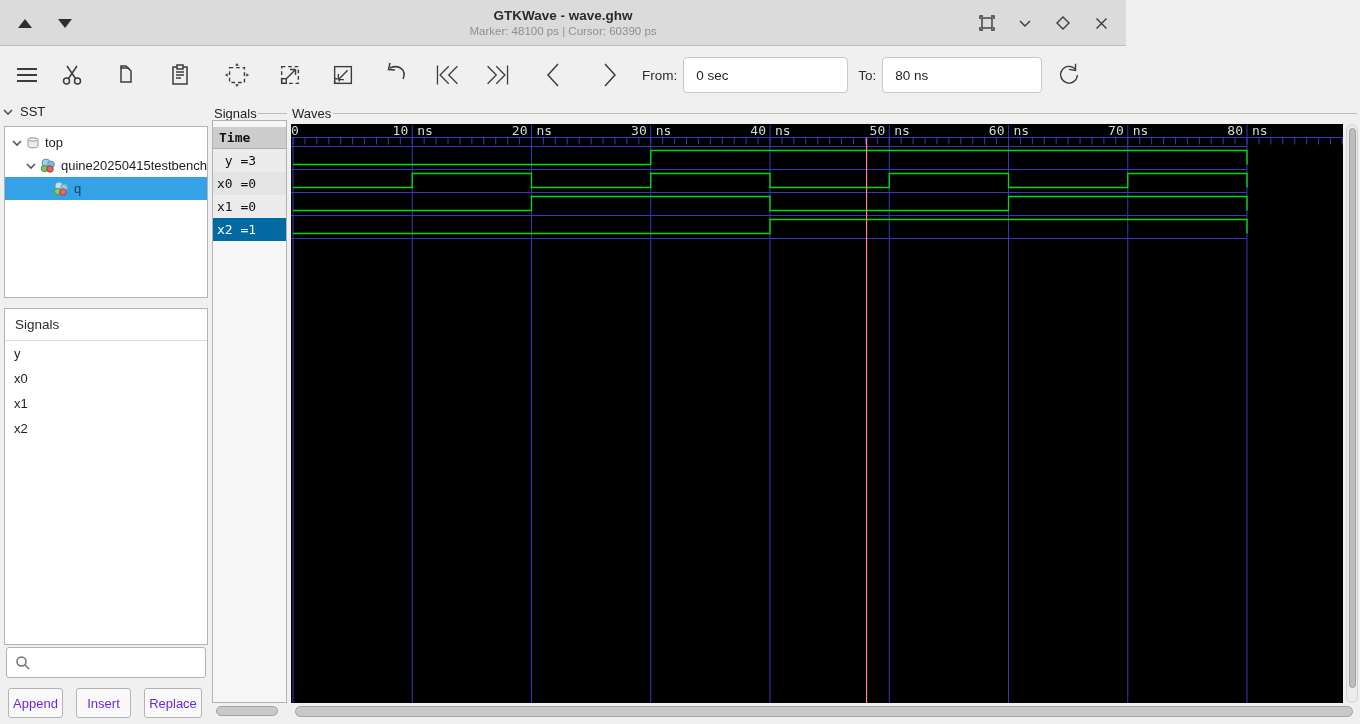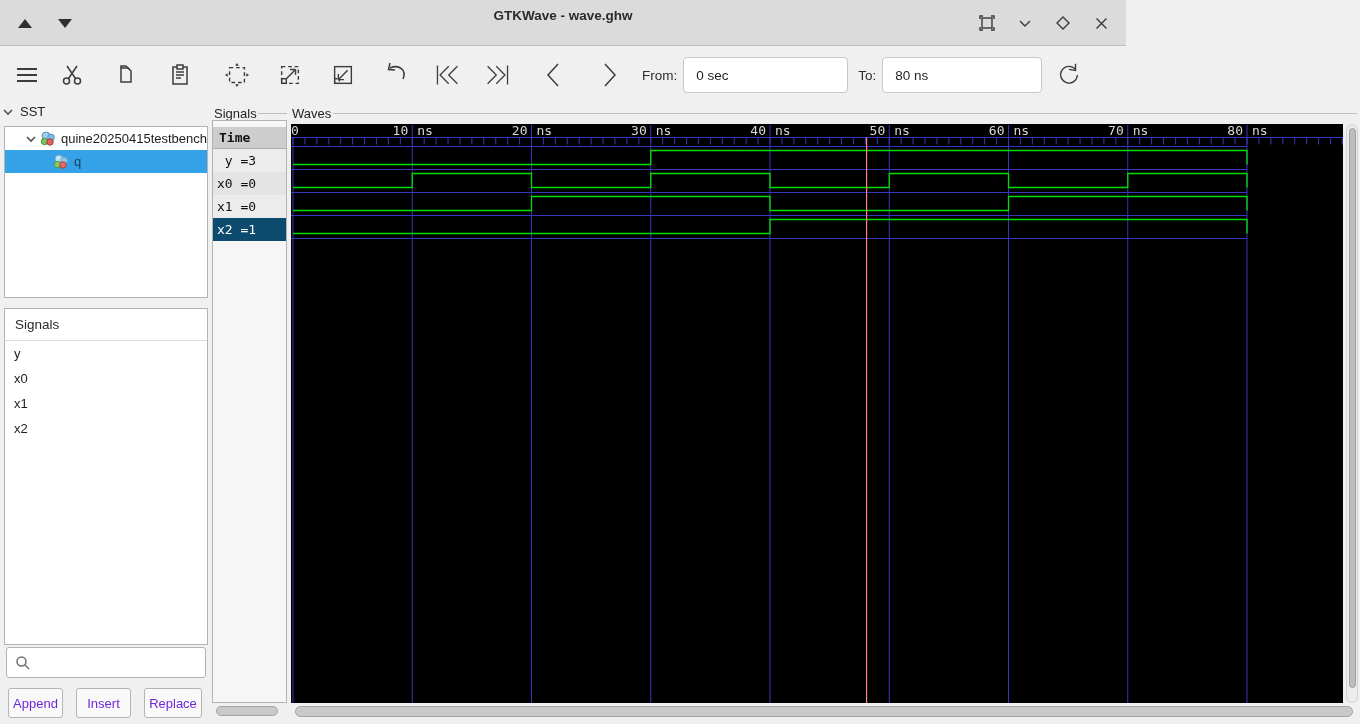--- a/index.html
+++ b/index.html
@@ -48,21 +48,21 @@
   .pbtn { position:absolute; height:30px; background:#f9f9f9; border:1px solid #b4b4b4; border-radius:3px; font-size:13px; color:#6d28d9; display:flex; align-items:center; justify-content:center; font-family:"Liberation Sans",sans-serif; }
 
   
   .frame-label { position:absolute; font-size:13px; color:#222; background:transparent; }
   .frame-line { position:absolute; height:1px; background:#bdbdbd; }
   .midcol { position:absolute; left:212px; top:120px; width:75px; height:583px; background:#f6f6f6; border:1px solid #b3b3b3; overflow:hidden; }
   .time-hd { position:absolute; left:0; top:6px; width:73px; height:22px; background:#cdcdcd; border-bottom:1px solid #adadad; font-family:"DejaVu Sans Mono",monospace; font-size:13px; font-weight:700; color:#111; line-height:21px; padding-left:6px; }
   .sigrow { position:absolute; left:0; width:73px; height:23px; font-family:"DejaVu Sans Mono",monospace; font-size:13px; color:#111; line-height:23px; padding-left:4px; white-space:pre; }
   .sigrow.a { background:#ececec; }
   .sigrow.b { background:#e4e4e4; }
-  .sigrow.sel { background:#0c4a6e; color:#ffffff; }
+  .sigrow.sel { background:#0369a1; color:#ffffff; }
 
   
   .waves-area { position:absolute; left:291px; top:124px; width:1052px; height:579px; background:#000; }
   .vscroll { position:absolute; left:1346px; top:124px; width:12px; height:579px; background:#ececec; border:1px solid #d2d2d2; border-radius:6px; }
   .vthumb { position:absolute; left:1.5px; top:3px; width:7px; height:560px; background:#bdbdbd; border:1px solid #9f9f9f; border-radius:4px; }
   .hscroll-waves { position:absolute; left:293px; top:706px; width:1063px; height:12px; }
   .hthumb-waves { position:absolute; left:2px; top:0; width:1058px; height:11px; background:#c9c9c9; border:1px solid #a3a3a3; border-radius:6px; }
   .hscroll-mid { position:absolute; left:212px; top:705px; width:75px; height:13px; }
   .hthumb-mid { position:absolute; left:4px; top:1px; width:62px; height:10px; background:#c9c9c9; border:1px solid #a3a3a3; border-radius:5px; }
 
@@ -75,20 +75,21 @@
   <div class="tb-left">
     <div class="tri-btn">
         <div class="tri-up"></div>
       </div>
     <div class="tri-btn">
         <div class="tri-down"></div>
       </div>
   </div>
   <div class="tb-center">
     <div class="tb-title">GTKWave - wave.ghw</div>
+    <div class="tb-sub">Marker: 48100 ps  |  Cursor: 60390 ps</div>
   </div>
   <div class="tb-right">
     <div class="winbtn">
       <svg width="18" height="18" viewBox="0 0 18 18">
         <rect x="4" y="4" width="10" height="10"></rect>
         <path d="M2 5 L2 2 L5 2 M13 2 L16 2 L16 5 M16 13 L16 16 L13 16 M5 16 L2 16 L2 13"></path>
       </svg>
     </div>
     <div class="winbtn">
       <svg width="16" height="16" viewBox="0 0 16 16">
@@ -193,20 +194,32 @@
 </div>
 
 <div class="sst-head">
   <span class="texp"><svg width="12" height="12" viewBox="0 0 12 12">
         <path d="M2 4 L6 8 L10 4"></path>
       </svg></span>
   <span class="cap">SST</span>
 </div>
 
 <div class="panel-box tree-box">
+  <div class="trow" style="padding-left:6px; margin-top:4px;">
+    <span class="texp"><svg width="12" height="12" viewBox="0 0 12 12">
+          <path d="M2 4 L6 8 L10 4"></path>
+        </svg></span>
+    <span class="icon14" style="margin-right:5px;">
+      <svg width="14" height="14" viewBox="0 0 14 14">
+          <path d="M2 3.5 C2 1.8 12 1.8 12 3.5 V10.5 C12 12.2 2 12.2 2 10.5 Z" fill="#ececec" stroke="#9a9a9a"></path>
+          <ellipse cx="7" cy="3.5" rx="5" ry="1.6" fill="#f7f7f7" stroke="#9a9a9a"></ellipse>
+        </svg>
+    </span>
+    <span>top</span>
+  </div>
   <div class="trow" style="padding-left:20px;">
     <span class="texp"><svg width="12" height="12" viewBox="0 0 12 12">
           <path d="M2 4 L6 8 L10 4"></path>
         </svg></span>
     <span class="icon14" style="margin-right:5px;">
       <svg width="16" height="15" viewBox="0 0 16 15">
           <circle cx="6" cy="5" r="4" fill="#9fd0ee" stroke="#5b93b8"></circle>
           <circle cx="11" cy="6.5" r="3.4" fill="#7db9e0" stroke="#5b93b8"></circle>
           <circle cx="4.5" cy="10.5" r="3.2" fill="#7cc35e" stroke="#4f8f3a"></circle>
           <circle cx="10" cy="11" r="3.2" fill="#e06262" stroke="#a93a3a"></circle>

